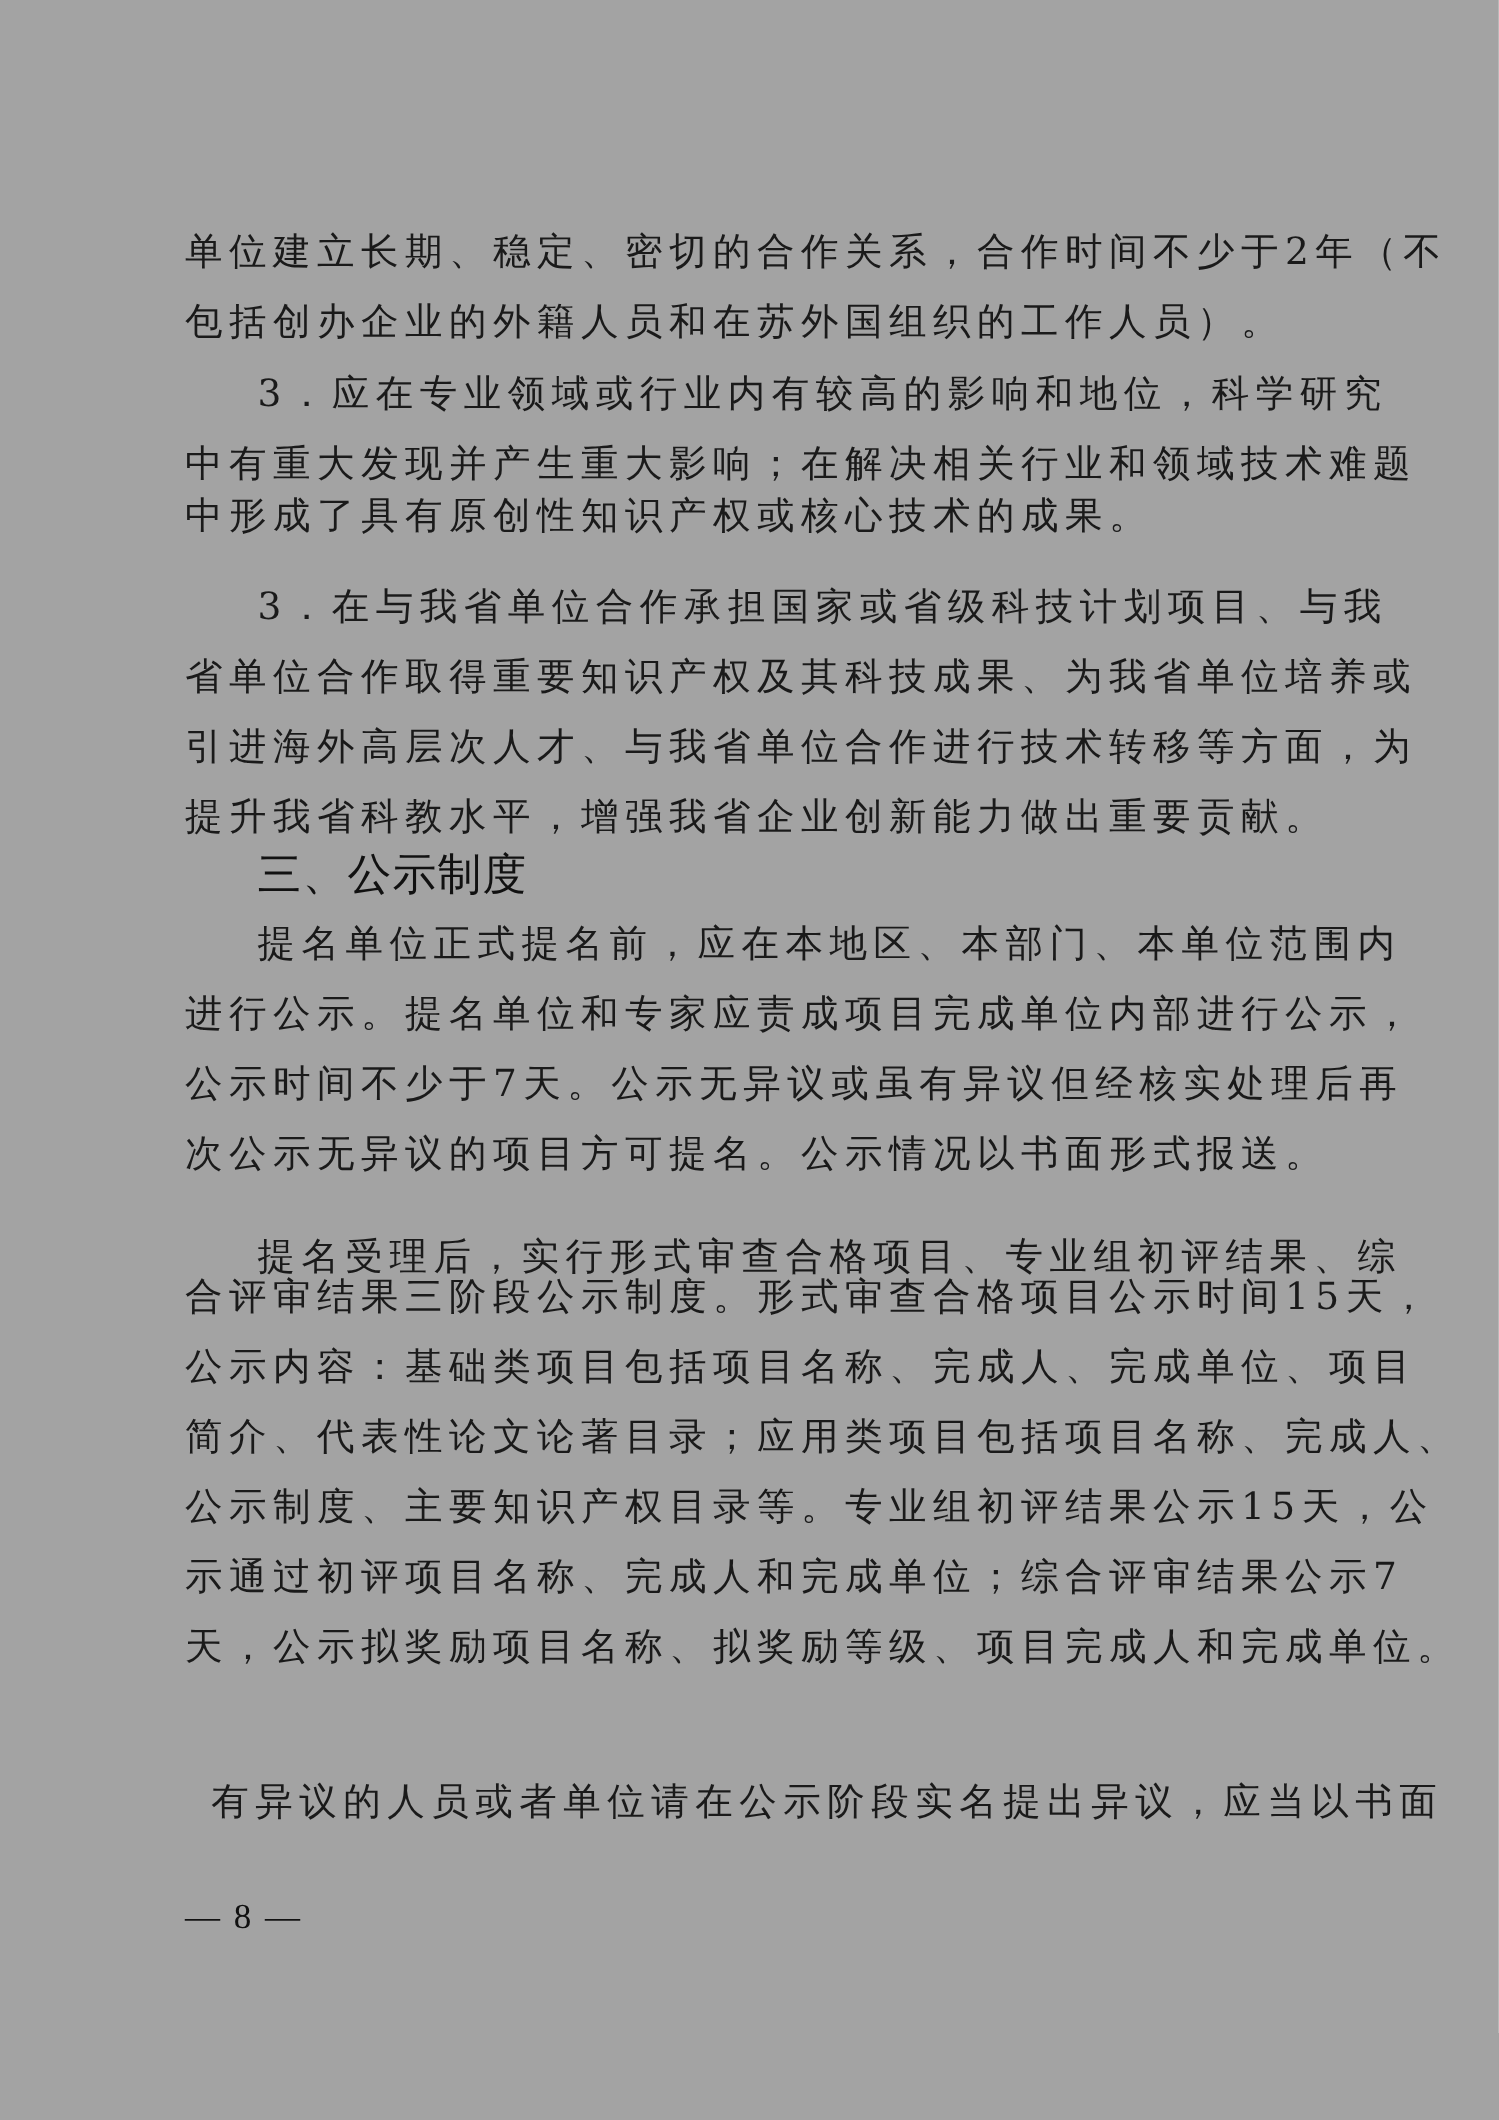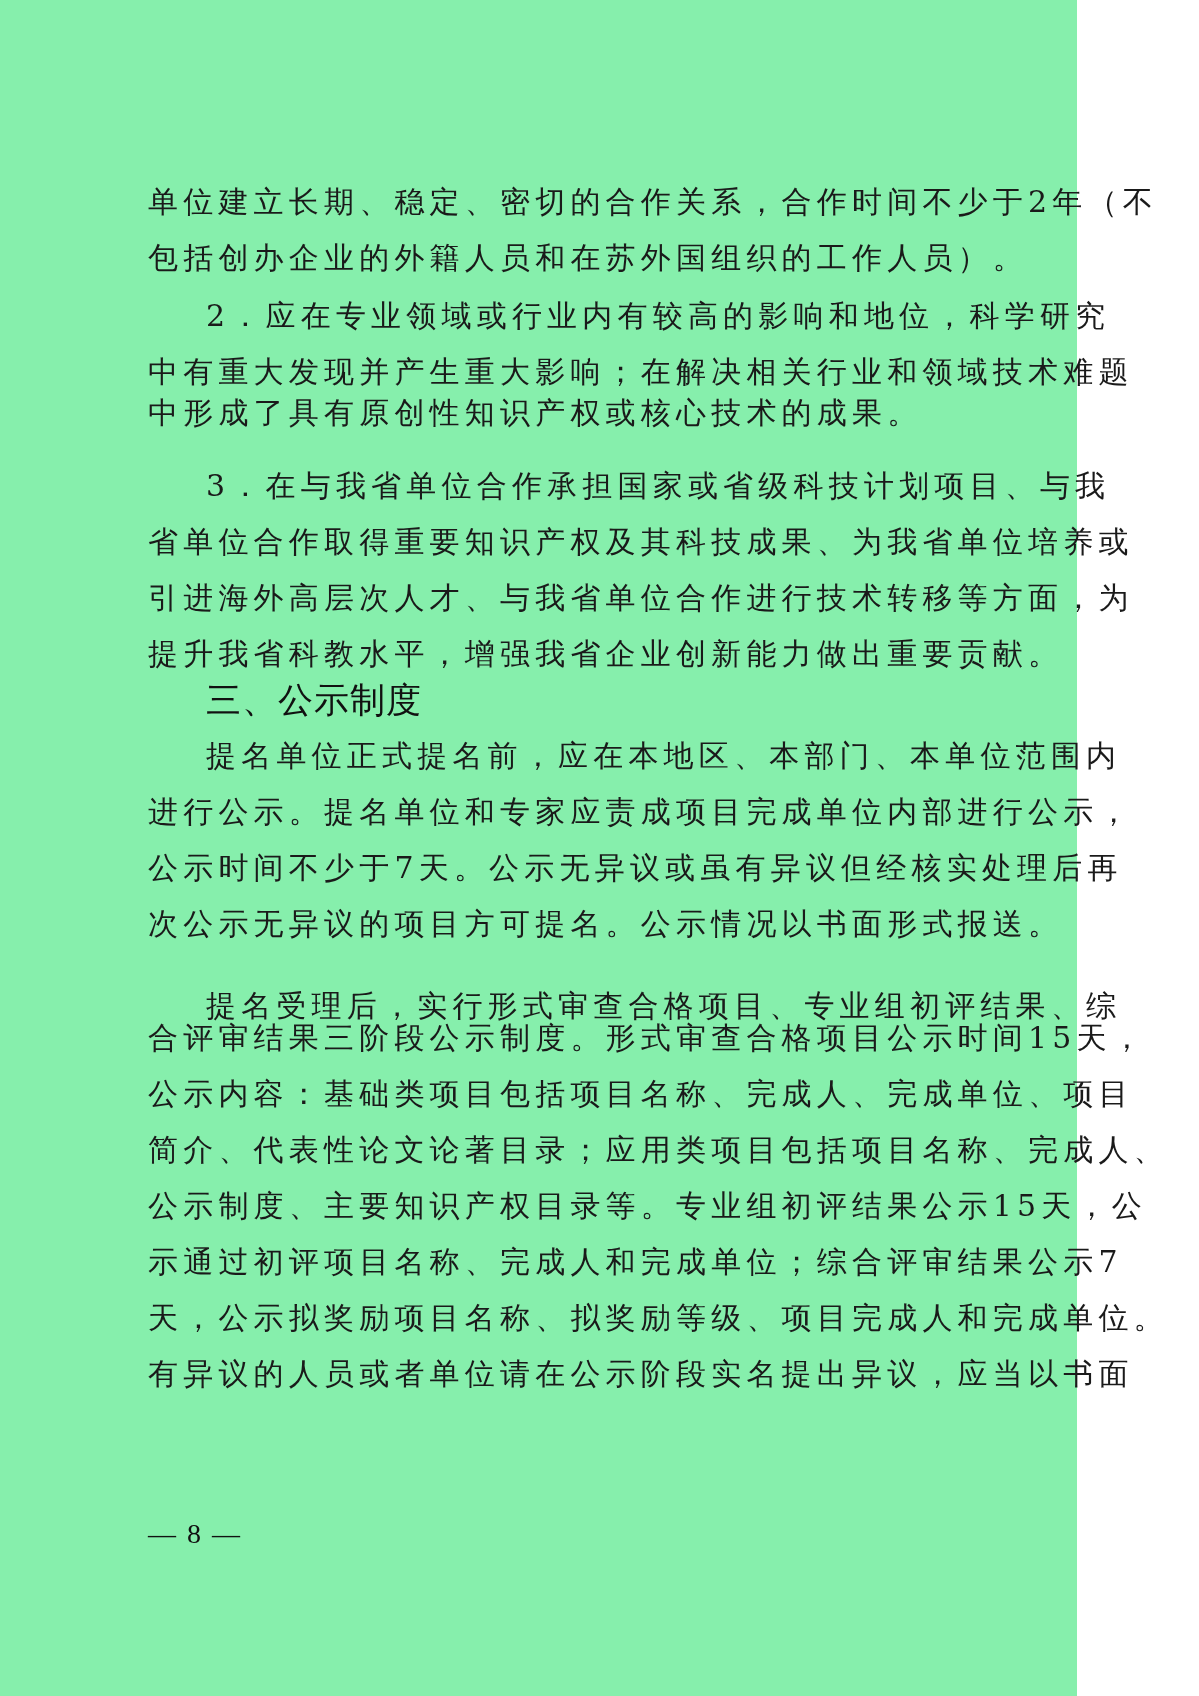--- a/index.html
+++ b/index.html
@@ -1,19 +1,19 @@
 <!DOCTYPE html>
 <html><head>
 <meta charset="utf-8">
 <style>
   html, body { margin: 0; padding: 0; background: #ffffff; }
   body { width: 1199px; height: 1696px; position: relative; overflow: hidden; }
   .page {
-    position: absolute; left: 0; top: 0; width: 1077px; height: 1696px;
-    background: #86efac; color: #1a1a1a;
+    position: absolute; left: 0; top: 0; width: 1199px; height: 1696px;
+    background: #a3a3a3; color: #1a1a1a;
     font-family: "DejaVu Serif", "Liberation Serif", serif;
   }
   .line {
     position: absolute; left: 148px; width: 830px;
     font-size: 30px; line-height: 40px; height: 40px;
     white-space: nowrap; letter-spacing: 5.2px;
     text-align: justify; text-align-last: justify;
   }
   .line.last { text-align-last: left; }
   .line.indent { left: 206px; width: 772px; }
@@ -28,35 +28,35 @@
     font-size: 28px; color: #111; letter-spacing: 2px;
   }
 </style>
 </head>
 <body>
 
 <div class="page">
   <div id="body-lines">
       <div class="line" style="top: 182px;">单位建立长期、稳定、密切的合作关系，合作时间不少于2年（不</div>
       <div class="line last" style="top: 238px;">包括创办企业的外籍人员和在苏外国组织的工作人员）。</div>
-      <div class="line indent" style="top: 296px;">2．应在专业领域或行业内有较高的影响和地位，科学研究</div>
+      <div class="line indent" style="top: 296px;">3．应在专业领域或行业内有较高的影响和地位，科学研究</div>
       <div class="line" style="top: 352px;">中有重大发现并产生重大影响；在解决相关行业和领域技术难题</div>
       <div class="line last" style="top: 393px;">中形成了具有原创性知识产权或核心技术的成果。</div>
       <div class="line indent" style="top: 466px;">3．在与我省单位合作承担国家或省级科技计划项目、与我</div>
       <div class="line" style="top: 522px;">省单位合作取得重要知识产权及其科技成果、为我省单位培养或</div>
       <div class="line" style="top: 578px;">引进海外高层次人才、与我省单位合作进行技术转移等方面，为</div>
       <div class="line last" style="top: 634px;">提升我省科教水平，增强我省企业创新能力做出重要贡献。</div>
       <div class="line indent" style="top: 736px;">提名单位正式提名前，应在本地区、本部门、本单位范围内</div>
       <div class="line" style="top: 792px;">进行公示。提名单位和专家应责成项目完成单位内部进行公示，</div>
       <div class="line" style="top: 848px;">公示时间不少于7天。公示无异议或虽有异议但经核实处理后再</div>
       <div class="line last" style="top: 904px;">次公示无异议的项目方可提名。公示情况以书面形式报送。</div>
       <div class="line indent" style="top: 962px; margin-top: 24px;">提名受理后，实行形式审查合格项目、专业组初评结果、综</div>
       <div class="line" style="top: 1018px;">合评审结果三阶段公示制度。形式审查合格项目公示时间15天，</div>
       <div class="line" style="top: 1074px;">公示内容：基础类项目包括项目名称、完成人、完成单位、项目</div>
       <div class="line" style="top: 1130px;">简介、代表性论文论著目录；应用类项目包括项目名称、完成人、</div>
       <div class="line" style="top: 1186px;">公示制度、主要知识产权目录等。专业组初评结果公示15天，公</div>
       <div class="line" style="top: 1242px;">示通过初评项目名称、完成人和完成单位；综合评审结果公示7</div>
       <div class="line" style="top: 1298px;">天，公示拟奖励项目名称、拟奖励等级、项目完成人和完成单位。</div>
-      <div class="line" style="top: 1354px;">有异议的人员或者单位请在公示阶段实名提出异议，应当以书面</div>
+      <div class="line" style="top: 1422px; margin-left: 21px;">有异议的人员或者单位请在公示阶段实名提出异议，应当以书面</div>
     </div>
   <div class="heading">三、公示制度</div>
   <div class="page-number">— 8 —</div>
 </div>
 
 </body></html>

